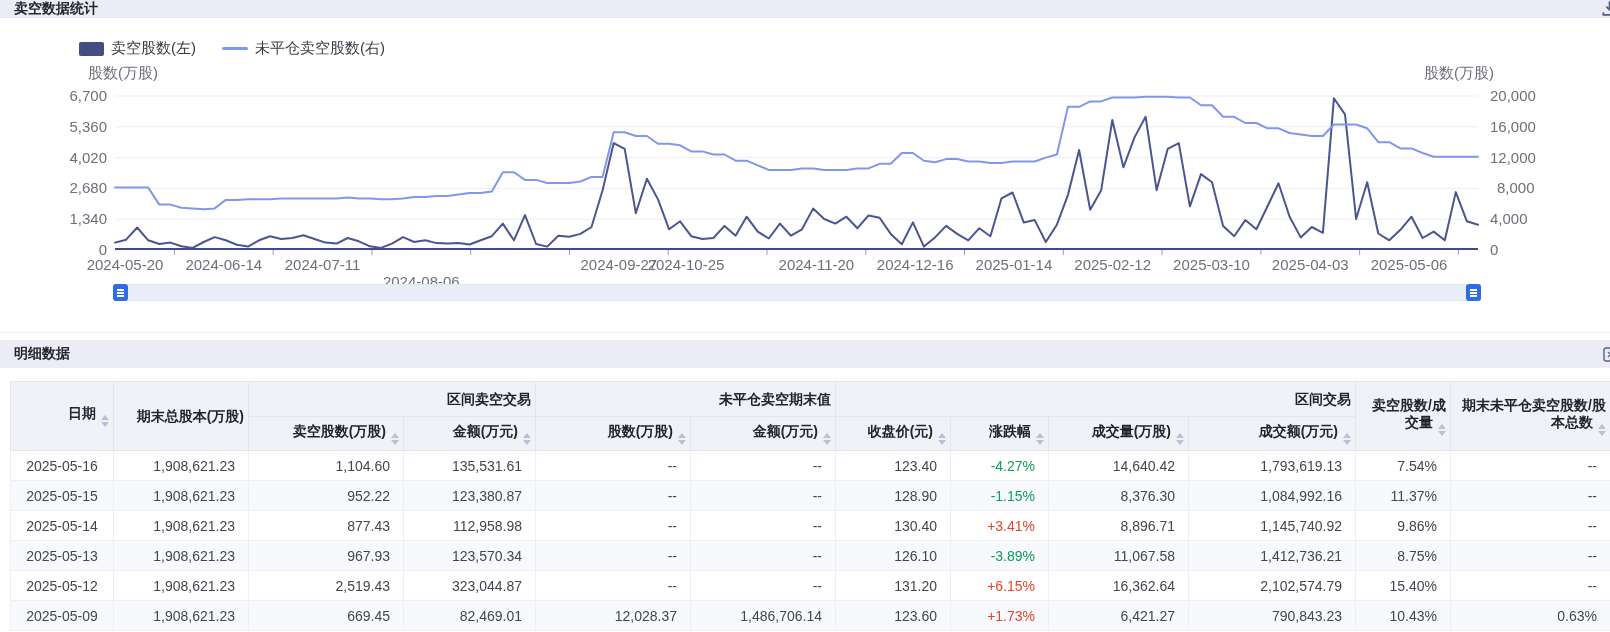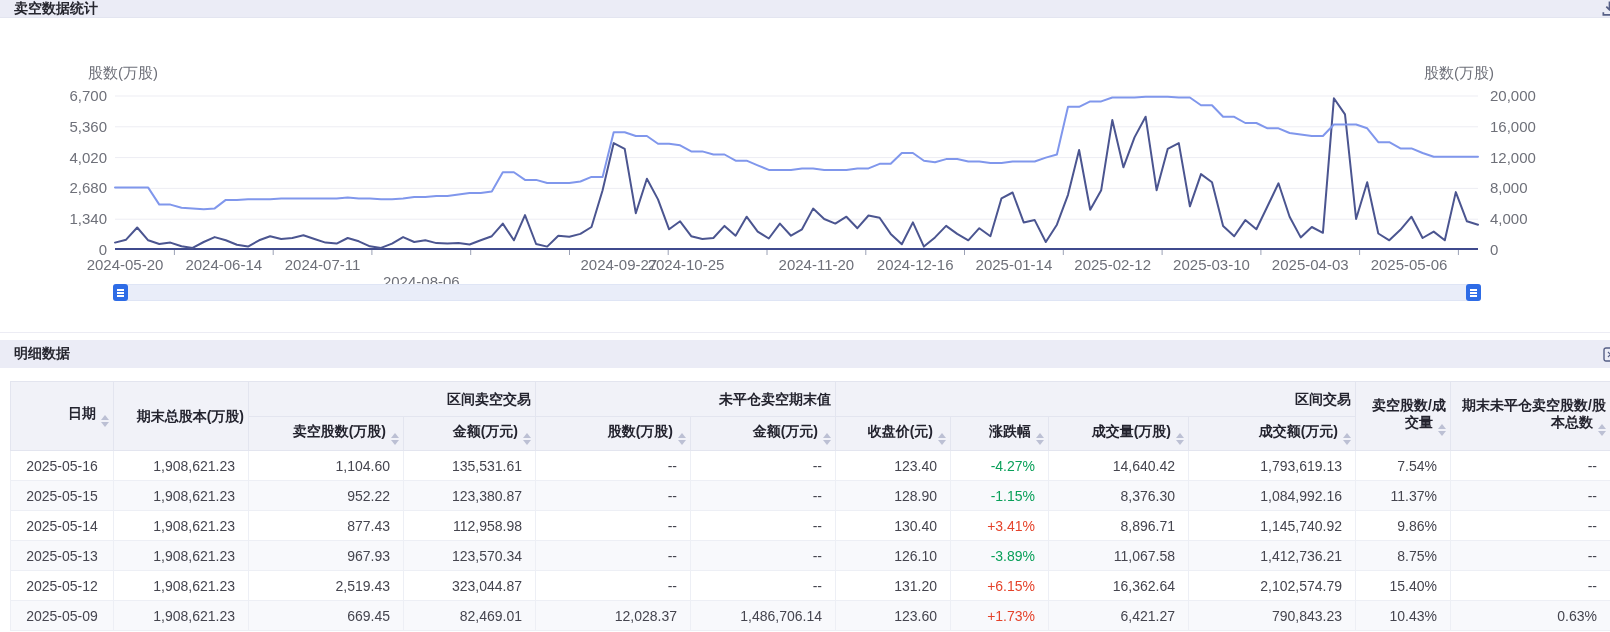--- a/index.html
+++ b/index.html
@@ -65,35 +65,45 @@
   <span class="title">卖空数据统计</span>
   <span class="tb-icon">
     <svg width="17" height="17" viewBox="0 0 16 16">
       <path d="M8 1.5v7.5M5 6.2l3 3 3-3" stroke="#565f86" stroke-width="1.6" fill="none"></path>
       <path d="M2.2 11.5v2.5h11.6v-2.5" stroke="#565f86" stroke-width="1.6" fill="none"></path>
     </svg>
   </span>
 </div>
 
 <div class="chart-card">
+  <div class="legend">
+    <div class="leg-item">
+      <span class="sw-rect" style="background: rgb(69, 78, 131);"></span>
+      <span>卖空股数(左)</span>
+    </div>
+    <div class="leg-item">
+      <span class="sw-line" style="background: rgb(128, 151, 236);"></span>
+      <span>未平仓卖空股数(右)</span>
+    </div>
+  </div>
   <div class="axis-name left">股数(万股)</div>
   <div class="axis-name right">股数(万股)</div>
   <div id="ylabels-left">
       <div style="top: 57px;">6,700</div>
       <div style="top: 87.8px;">5,360</div>
       <div style="top: 118.6px;">4,020</div>
       <div style="top: 149.4px;">2,680</div>
       <div style="top: 180.2px;">1,340</div>
       <div style="top: 211px;">0</div>
     </div>
   <div id="ylabels-right">
       <div style="top: 57px;">20,000</div>
       <div style="top: 87.8px;">16,000</div>
       <div style="top: 118.6px;">12,000</div>
-      <div style="top: 149.4px;">8,000</div>
+      <div style="top: 149.4px; margin-left: 7px;">8,000</div>
       <div style="top: 180.2px;">4,000</div>
       <div style="top: 211px;">0</div>
     </div>
   <svg id="plot" viewBox="0 0 1363 154">
       <line x1="0" y1="0.0" x2="1363" y2="0.0" stroke="#ededf3" stroke-width="1"></line>
       <line x1="0" y1="30.8" x2="1363" y2="30.8" stroke="#ededf3" stroke-width="1"></line>
       <line x1="0" y1="61.6" x2="1363" y2="61.6" stroke="#ededf3" stroke-width="1"></line>
       <line x1="0" y1="92.4" x2="1363" y2="92.4" stroke="#ededf3" stroke-width="1"></line>
       <line x1="0" y1="123.2" x2="1363" y2="123.2" stroke="#ededf3" stroke-width="1"></line>
       <line x1="0" y1="153" x2="1363" y2="153" stroke="#3f4a8d" stroke-width="2"></line>

